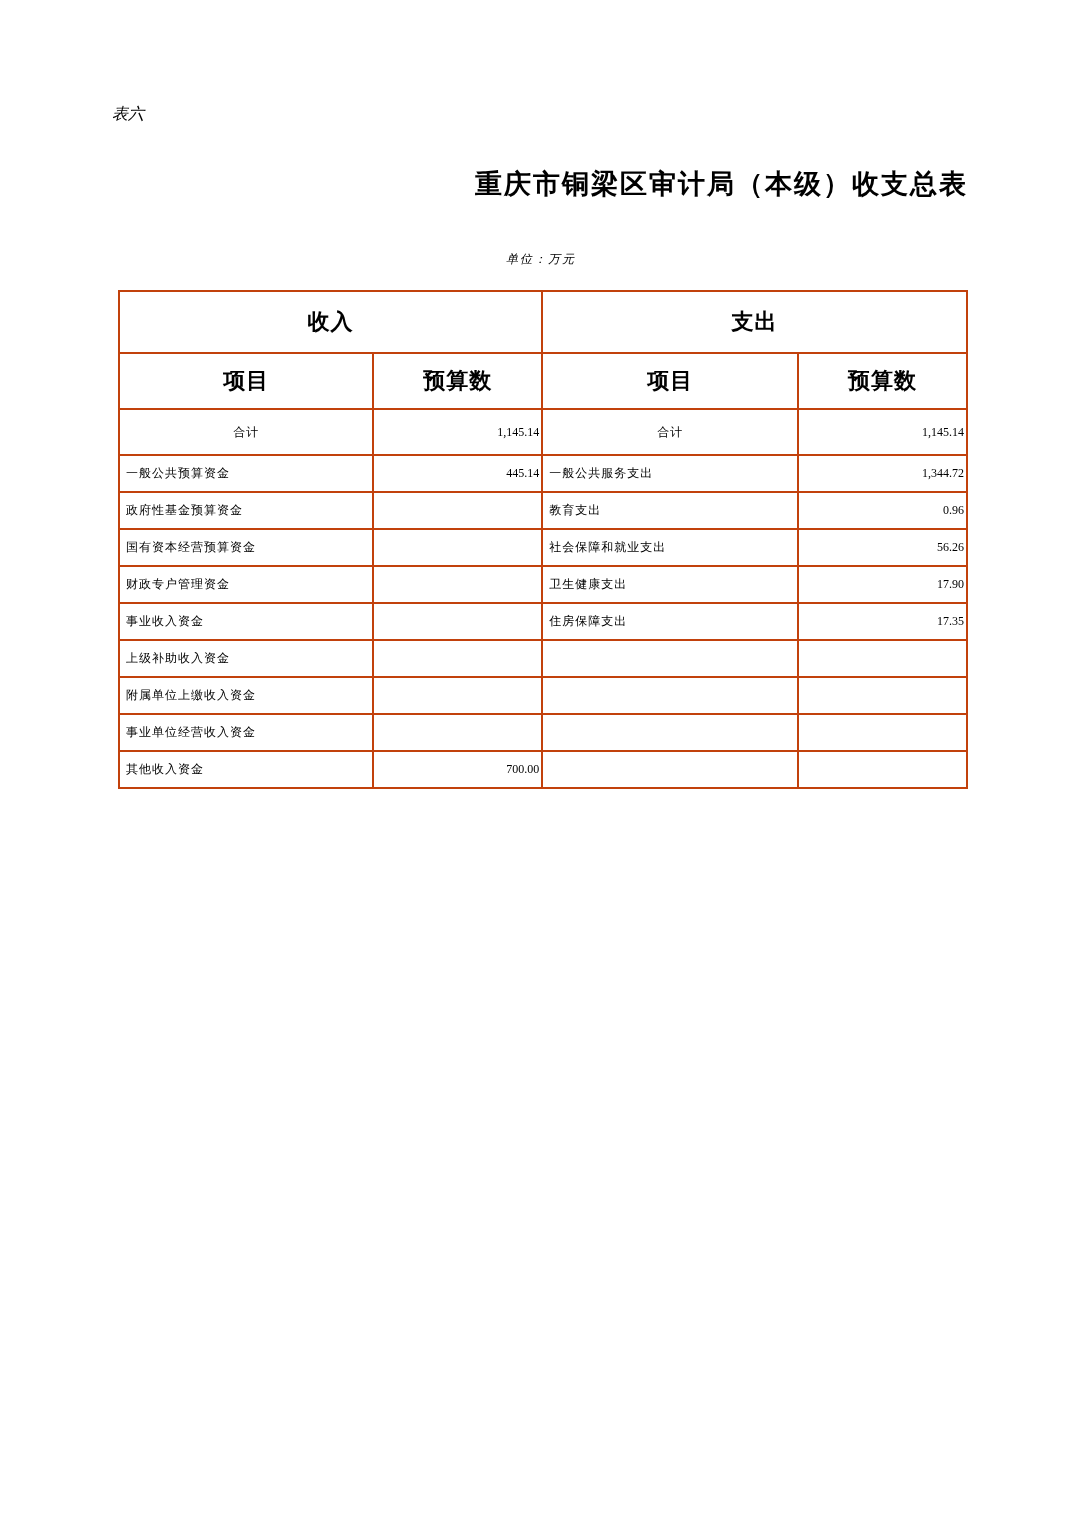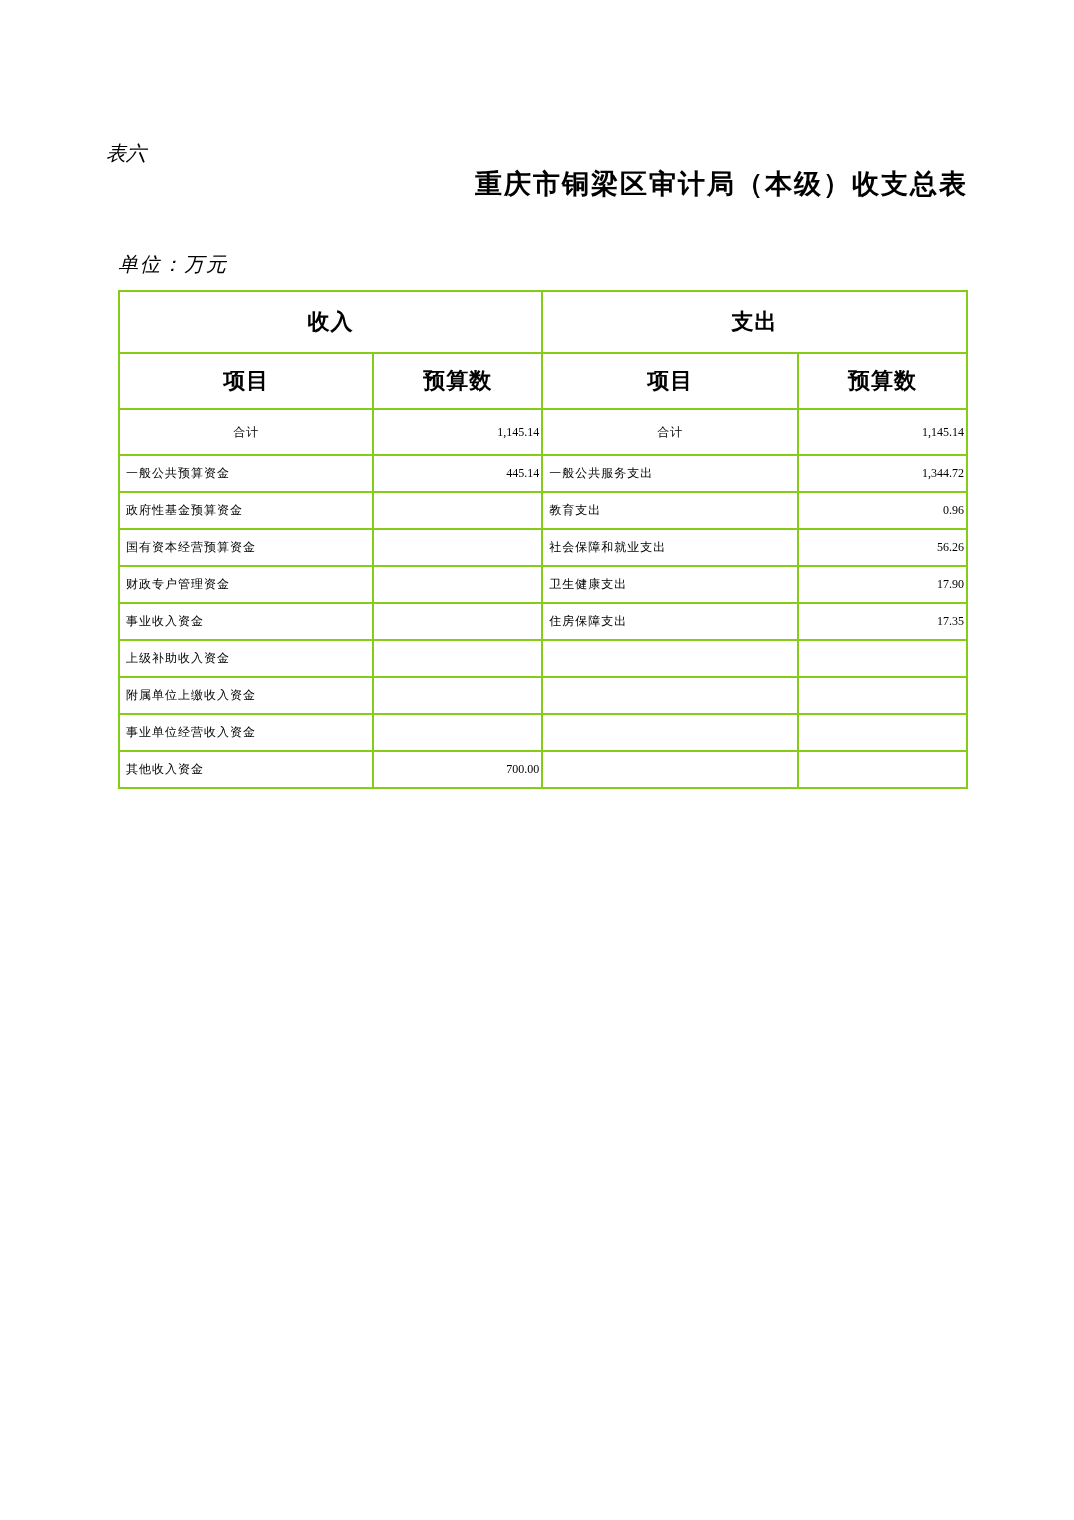--- a/index.html
+++ b/index.html
@@ -8,61 +8,60 @@
     position: relative;
     width: 1074px;
     height: 1520px;
     background: #ffffff;
     color: #000000;
     font-family: "Liberation Serif", serif;
     overflow: hidden;
   }
   .corner-label {
     position: absolute;
-    left: 106px;
+    left: 112px;
     top: 104px;
-    font-size: 20px;
+    font-size: 16px;
     font-style: italic;            
     font-family: "Liberation Serif", serif;
-    margin-top: 36px;
   }
   .doc-title {
     position: absolute;
     left: 118px;
     top: 166px;
     width: 850px;
     text-align: right;
     font-size: 27px;
     font-weight: bold;
     letter-spacing: 2px;
     font-family: "Liberation Serif", serif;
   }
   .unit-note {
     position: absolute;
     left: 118px;
     top: 251px;
     width: 850px;
-    text-align: left;
+    text-align: center;
     padding-right: 4px;
-    font-size: 20px;
+    font-size: 12px;
     font-style: italic;            
     letter-spacing: 2px;
     font-family: "Liberation Serif", serif;
   }
   table.budget-table {
     position: absolute;
     left: 118px;
     top: 290px;
     width: 850px;
     border-collapse: collapse;
     table-layout: fixed;
   }
   .budget-table th,
   .budget-table td {
-    border: 2px solid #84cc16;
+    border: 2px solid #c2410c;
     vertical-align: middle;
     overflow: hidden;
     white-space: nowrap;
     margin-left: 10px;
   }
   .budget-table th {
     font-family: "Liberation Sans", sans-serif;  
     font-weight: bold;
     font-size: 22px;
     text-align: center;

